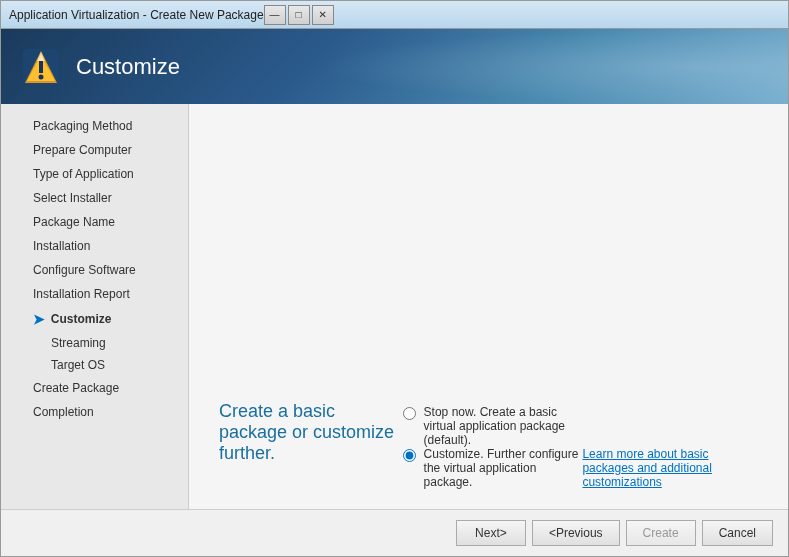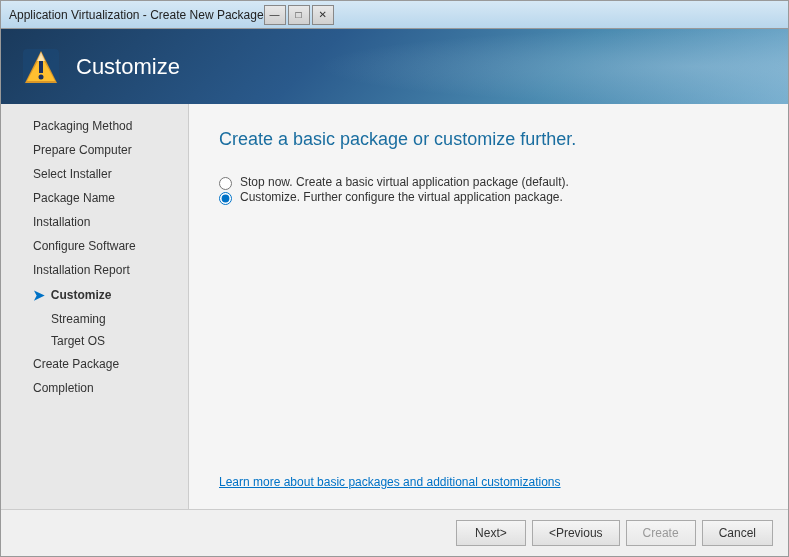--- a/index.html
+++ b/index.html
@@ -18,21 +18,21 @@
     .header-title { color: white; font-size: 22px; font-weight: 300; z-index: 1; }
 
     .main-content { display: flex; flex: 1; overflow: hidden; }
 
     .sidebar { width: 188px; background: #e8e8e8; border-right: 1px solid #ccc; padding: 10px 12px; flex-shrink: 0; overflow-y: auto; }
     .sidebar-item { padding: 5px 15px 5px 20px; font-size: 12px; color: #333; cursor: pointer; display: flex; align-items: center; gap: 6px; }
     .sidebar-item.active { color: #333; font-weight: 600; }
     .sidebar-item.active .arrow-icon { color: #0072c6; }
     .sidebar-subitem { padding: 4px 15px 4px 38px; font-size: 12px; color: #333; cursor: pointer; }
 
-    .content-area { flex: 1; padding: 25px 30px 20px 30px; display: flex; flex-direction: column; background: #f5f5f5; overflow-y: auto; }
+    .content-area { flex: 1; padding: 25px 30px 20px 30px; display: flex; flex-direction: row; background: #f5f5f5; overflow-y: auto; align-items: flex-end; }
     .content-title { font-size: 18px; color: #1a6ea0; font-weight: 400; margin-bottom: 25px; }
 
     .radio-group { display: flex; flex-direction: column; }
     .radio-option { display: flex; align-items: flex-start; gap: 8px; }
     .radio-option input[type="radio"] { margin-top: 2px; cursor: pointer; accent-color: #0072c6; }
     .radio-label { font-size: 12px; color: #333; }
 
     .learn-more-link { margin-top: auto; padding-top: 20px; font-size: 12px; color: #0072c6; text-decoration: underline; cursor: pointer; }
 
     .footer { background: #f0f0f0; border-top: 1px solid #ccc; padding: 10px 15px; display: flex; justify-content: flex-end; gap: 6px; flex-shrink: 0; }
@@ -71,20 +71,23 @@
 
   <div class="main-content">
 
     <div class="sidebar">
 
     <div class="sidebar-item">
           <span>Packaging Method</span>
         </div>
         <div class="sidebar-item">
           <span>Prepare Computer</span>
+        </div>
+        <div class="sidebar-item">
+          <span>Type of Application</span>
         </div>
         <div class="sidebar-item">
           <span>Select Installer</span>
         </div>
         <div class="sidebar-item">
           <span>Package Name</span>
         </div>
         <div class="sidebar-item">
           <span>Installation</span>
         </div>

